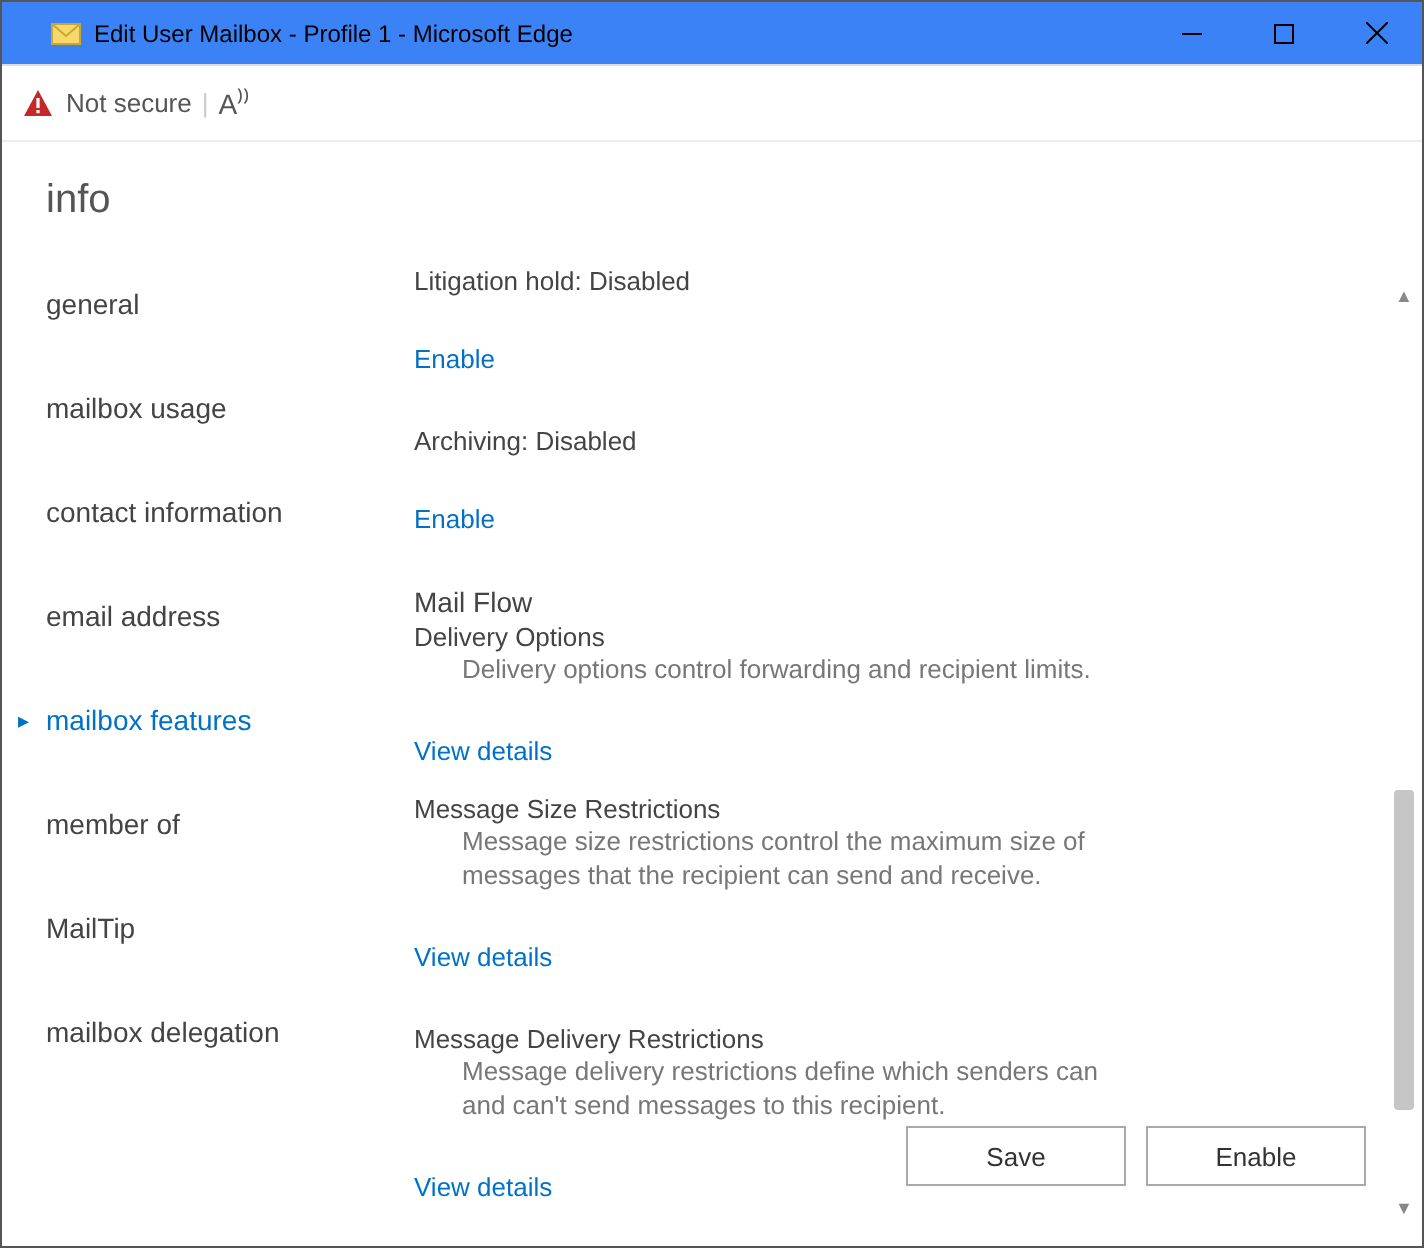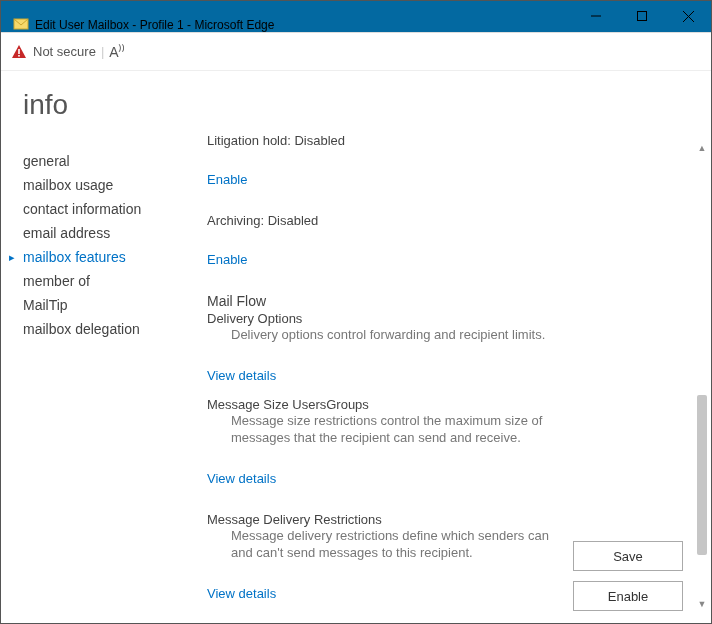--- a/index.html
+++ b/index.html
@@ -1,48 +1,48 @@
 <!DOCTYPE html>
 <html><head>
 <meta charset="utf-8">
 <style>
   * { box-sizing: border-box; margin: 0; padding: 0; }
   body { font-family: "Segoe UI", Arial, sans-serif; font-size: 13px; color: #333; background: #fff; width: 712px; height: 624px; overflow: hidden; border: 1px solid #555; }
-  .titlebar { height: 32px; display: flex; align-items: flex-end; padding: 0 0 0 12px; background: #0369a1; border-bottom: 1px solid #ddd; }
+  .titlebar { height: 32px; display: flex; align-items: center; padding: 0 0 0 24px; background: #3b82f6; border-bottom: 1px solid #ddd; }
   .titlebar .favicon { width: 16px; height: 16px; margin-right: 6px; display: inline-flex; align-items: center; justify-content: center; }
   .titlebar .title { flex: 1; font-size: 12px; color: #000; }
   .winbtns { display: flex; }
   .winbtn { width: 46px; height: 32px; display: flex; align-items: center; justify-content: center; }
   .winbtn svg { display: block; }
   .addrbar { height: 38px; display: flex; align-items: center; padding: 0 10px; gap: 5px; border-bottom: 1px solid #eee; }
   .notsecure { display: flex; align-items: center; gap: 6px; font-size: 13px; color: #555; }
   .addrsep { color: #ccc; }
   .url { font-size: 13px; white-space: nowrap; overflow: hidden; text-overflow: ellipsis; flex: 1; color: #777; }
   .url .struck { text-decoration: line-through; color: #c00; }
   .url .host { color: #000; }
   .readicon { color: #555; font-size: 14px; }
   .page { position: relative; height: calc(624px - 32px - 38px); }
   .content { display: flex; padding: 18px 14px 0 22px; height: calc(100% - 60px); }
-  .heading { font-size: 28px; color: #555; font-weight: 400; margin-bottom: 28px; }
+  .heading { font-size: 20px; color: #555; font-weight: 400; margin-bottom: 28px; }
   .leftcol { width: 184px; flex-shrink: 0; }
   .navlist { list-style: none; }
-  .navlist li { font-size: 14px; color: #444; padding: 4px 0; cursor: pointer; position: relative; }
+  .navlist li { font-size: 14px; color: #444; padding: 4px 0; cursor: pointer; position: relative; margin-top: 28px; }
   .navlist li.active { color: #0072c6; }
   .navlist li.active::before { content: "▸"; position: absolute; left: -14px; color: #0072c6; font-size: 11px; top: 6px; }
   .rightcol { flex: 1; padding-right: 22px; padding-top: 44px; font-size: 13px; color: #444; }
   .block { margin-bottom: 26px; }
   .link { color: #0072c6; cursor: pointer; margin-top: 24px; }
   .sectiontitle { font-size: 14px; color: #444; margin-bottom: 2px; font-weight: 400; }
   .subhead { color: #444; }
   .desc { color: #777; max-width: 330px; line-height: 1.35; margin-left: 24px; }
   .scrollbar { position: absolute; right: 2px; top: 70px; width: 14px; height: 470px; }
   .scrollbar .arrow { width: 14px; height: 14px; display: flex; align-items: center; justify-content: center; color: #888; font-size: 9px; }
   .scrollbar .track { position: absolute; top: 14px; bottom: 14px; left: 0; right: 0; }
   .scrollbar .thumb { position: absolute; left: 2px; right: 2px; top: 240px; height: 160px; background: #c6c6c6; border-radius: 2px; }
-  .footer { position: absolute; bottom: 14px; right: 28px; display: flex; gap: 10px; flex-direction: column; }
+  .footer { position: absolute; bottom: 32px; right: 28px; display: flex; gap: 10px; }
   .btn { width: 110px; height: 30px; border: 1px solid #aaa; background: #fff; font-size: 13px; color: #333; cursor: pointer; }
 </style>
 </head>
 <body>
 
 <div class="titlebar">
   <span class="favicon">
     <svg width="16" height="16" viewBox="0 0 16 16">
         <rect x="1" y="3" width="14" height="10" fill="#f6d96b" stroke="#caa72e"></rect>
         <path d="M1 3 L8 9 L15 3" fill="none" stroke="#caa72e"></path>
@@ -106,21 +106,21 @@
         <div class="subhead">Archiving: Disabled</div>
         <div class="link">Enable</div>
       </div>
       <div class="block" style="margin-bottom:14px">
         <div class="sectiontitle">Mail Flow</div>
         <div class="subhead">Delivery Options</div>
         <div class="desc">Delivery options control forwarding and recipient limits.</div>
         <div class="link">View details</div>
       </div>
       <div class="block">
-        <div class="subhead">Message Size UsersGroups</div>
+        <div class="subhead">Message Size Restrictions</div>
         <div class="desc">Message size restrictions control the maximum size of messages that the recipient can send and receive.</div>
         <div class="link">View details</div>
       </div>
       <div class="block">
         <div class="subhead">Message Delivery Restrictions</div>
         <div class="desc">Message delivery restrictions define which senders can and can't send messages to this recipient.</div>
         <div class="link">View details</div>
       </div>
     </div>
   </div>

